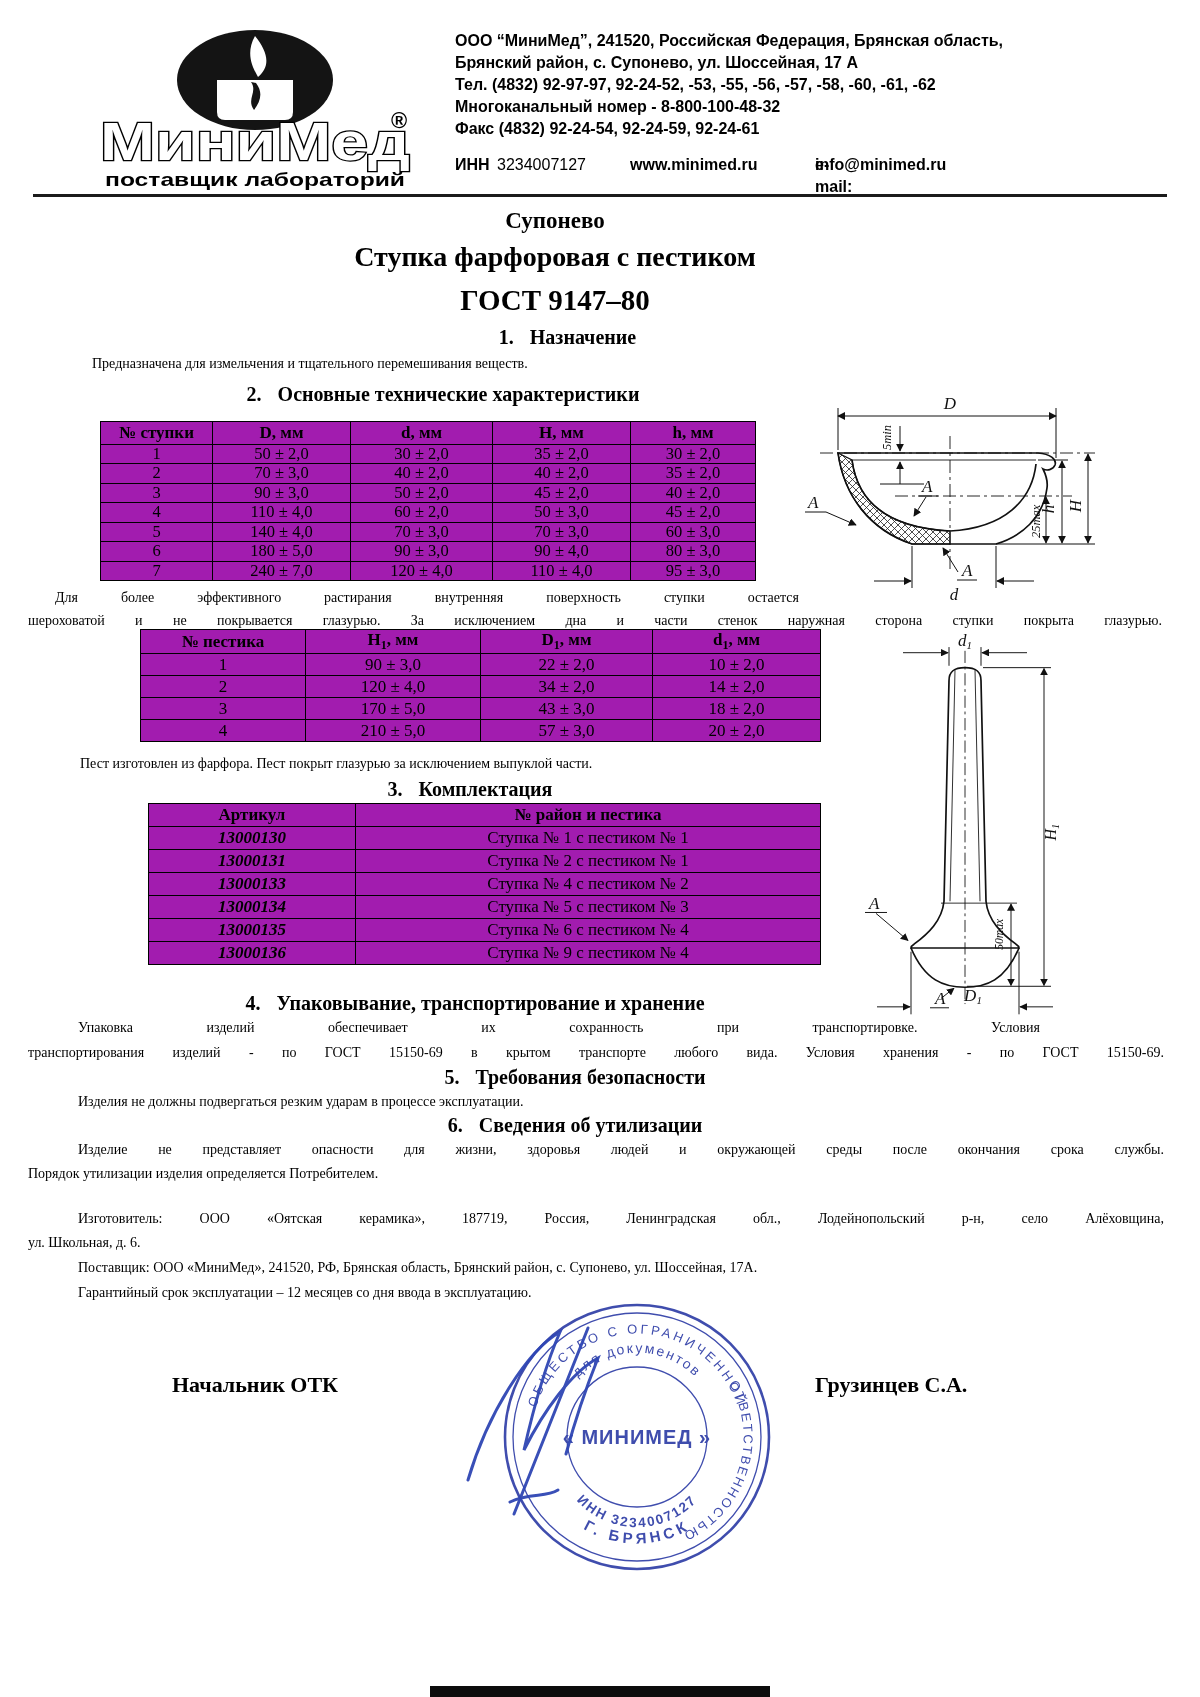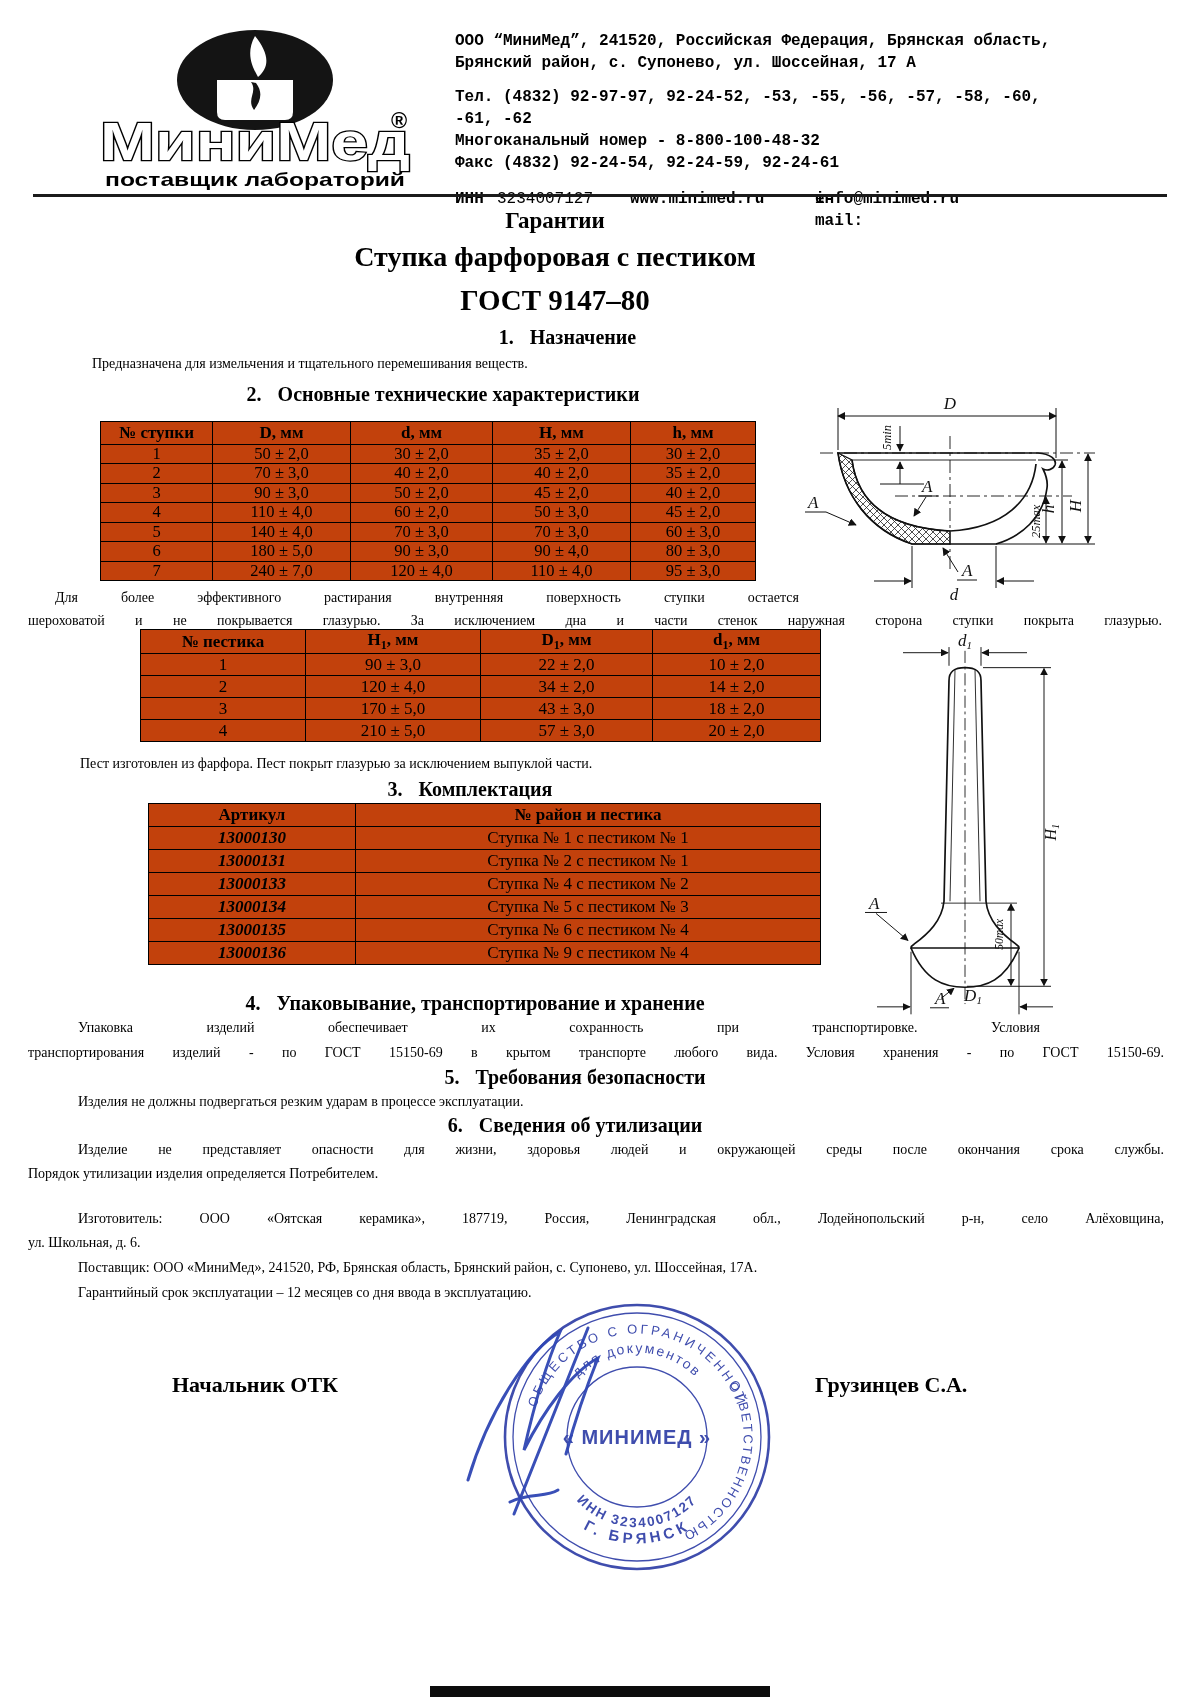--- a/index.html
+++ b/index.html
@@ -2,43 +2,43 @@
 <html><head>
 <meta charset="utf-8">
 <style>
   html,body { margin:0; padding:0; background:#e8e8e8; }
   .page { position:relative; width:1200px; height:1697px; background:#ffffff;
           font-family:"Liberation Serif", serif; color:#000; overflow:hidden; margin:0 auto; }
   .abs { position:absolute; }
 
   
   .hdr-info { position:absolute; left:455px; top:30px; width:600px;
-              font-family:Liberation Mono, monospace; font-weight:bold;
+              font-family:Liberation Sans, sans-serif; font-weight:bold;
               font-size:16px; line-height:22px; }
-  .hdr-gap { margin-top:12px; }
+  .hdr-gap { }
   .inn-row { position:relative; margin-top:14px; height:22px; }
   .inn-row span { position:absolute; top:0; }
   .inn-label { left:0; }
   .inn-value { left:42px; font-weight:normal; }
   .site { left:175px; }
   .email { left:360px; }
   .rule { position:absolute; left:33px; top:194px; width:1134px; height:3px; background:#1b1b1b; }
 
   
   .t-passport { left:0; top:208px; width:1110px; text-align:center; font-size:23px; font-weight:bold; }
   .t-product  { left:0; top:241px; width:1110px; text-align:center; font-size:28px; font-weight:bold; }
   .t-gost     { left:0; top:284px; width:1110px; text-align:center; font-size:29px; font-weight:bold; }
   .sec-h { position:absolute; text-align:center; font-weight:bold; font-size:20px; white-space:nowrap; }
   .sec-h .num { margin-right:16px; }
   .body-text { position:absolute; font-size:14px; line-height:23px; }
   .fj { text-align:justify; text-align-last:justify; }
   .ind { text-indent:50px; }
 
   
-  table { border-collapse:collapse; position:absolute; table-layout:fixed; background:#c2410c; }
+  table { border-collapse:collapse; position:absolute; table-layout:fixed; background:#a21caf; }
   th,td { border:1.5px solid #000; text-align:center; vertical-align:middle;
           padding:0 3px; line-height:1.12; overflow:hidden; }
   th { font-weight:bold; }
   .t1 th { height:22px; font-size:17px; } .t1 td { height:18px; font-size:16.5px; }
   .t2 th { height:22px; font-size:17px; } .t2 td { height:21px; font-size:17px; }
   .t3 th { height:22px; font-size:17px; } .t3 td { height:22px; font-size:17px; }
   .bcell { font-weight:bold;font-style:italic; }
   sub { font-size:12px; }
 
   
@@ -88,21 +88,21 @@
       <span class="inn-value">3234007127</span>
       <span class="site">www.minimed.ru</span>
       <span class="email">
           <span>e-mail:</span> 
           <span>info@minimed.ru</span>
         </span>
     </div>
   </div>
   <div class="rule"></div>
 
-  <div class="abs t-passport">Гарантии</div>
+  <div class="abs t-passport">Супонево</div>
   <div class="abs t-product">Ступка фарфоровая с пестиком</div>
   <div class="abs t-gost">ГОСТ 9147–80</div>
 
   <div class="sec-h" style="left:0; top:326px; width:1135px;">
     <span class="num">1.</span><span>Назначение</span>
   </div>
   <div class="body-text" style="left:92px; top:352px;">Предназначена для измельчения и тщательного перемешивания веществ.</div>
 
   <div class="sec-h" style="left:0; top:383px; width:886px;">
     <span class="num">2.</span><span>Основные технические характеристики</span>

